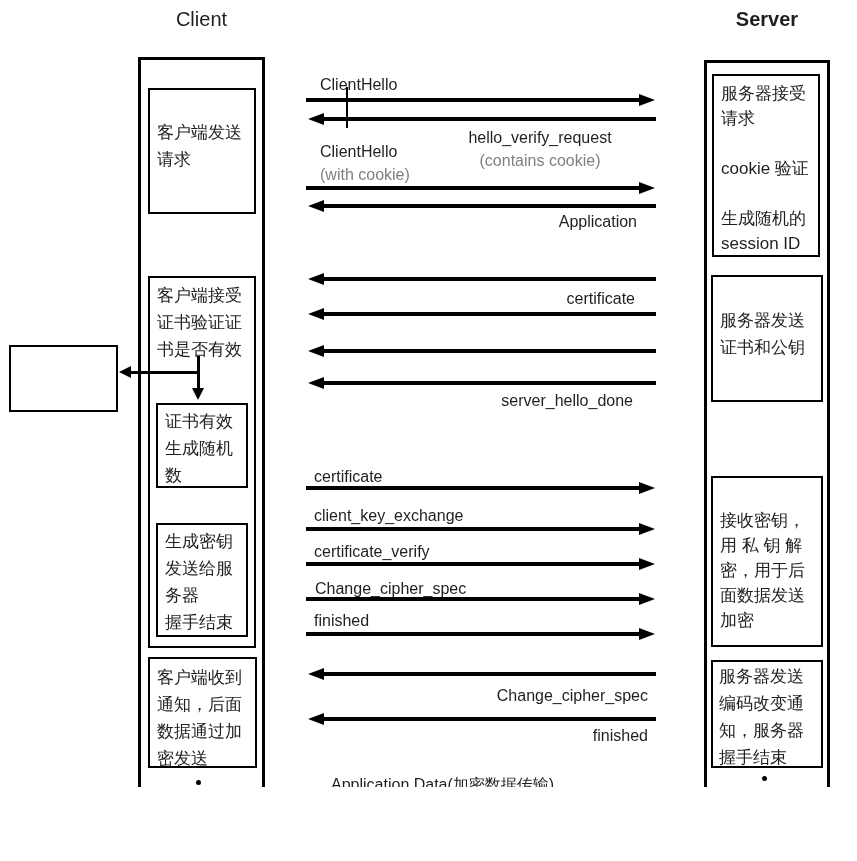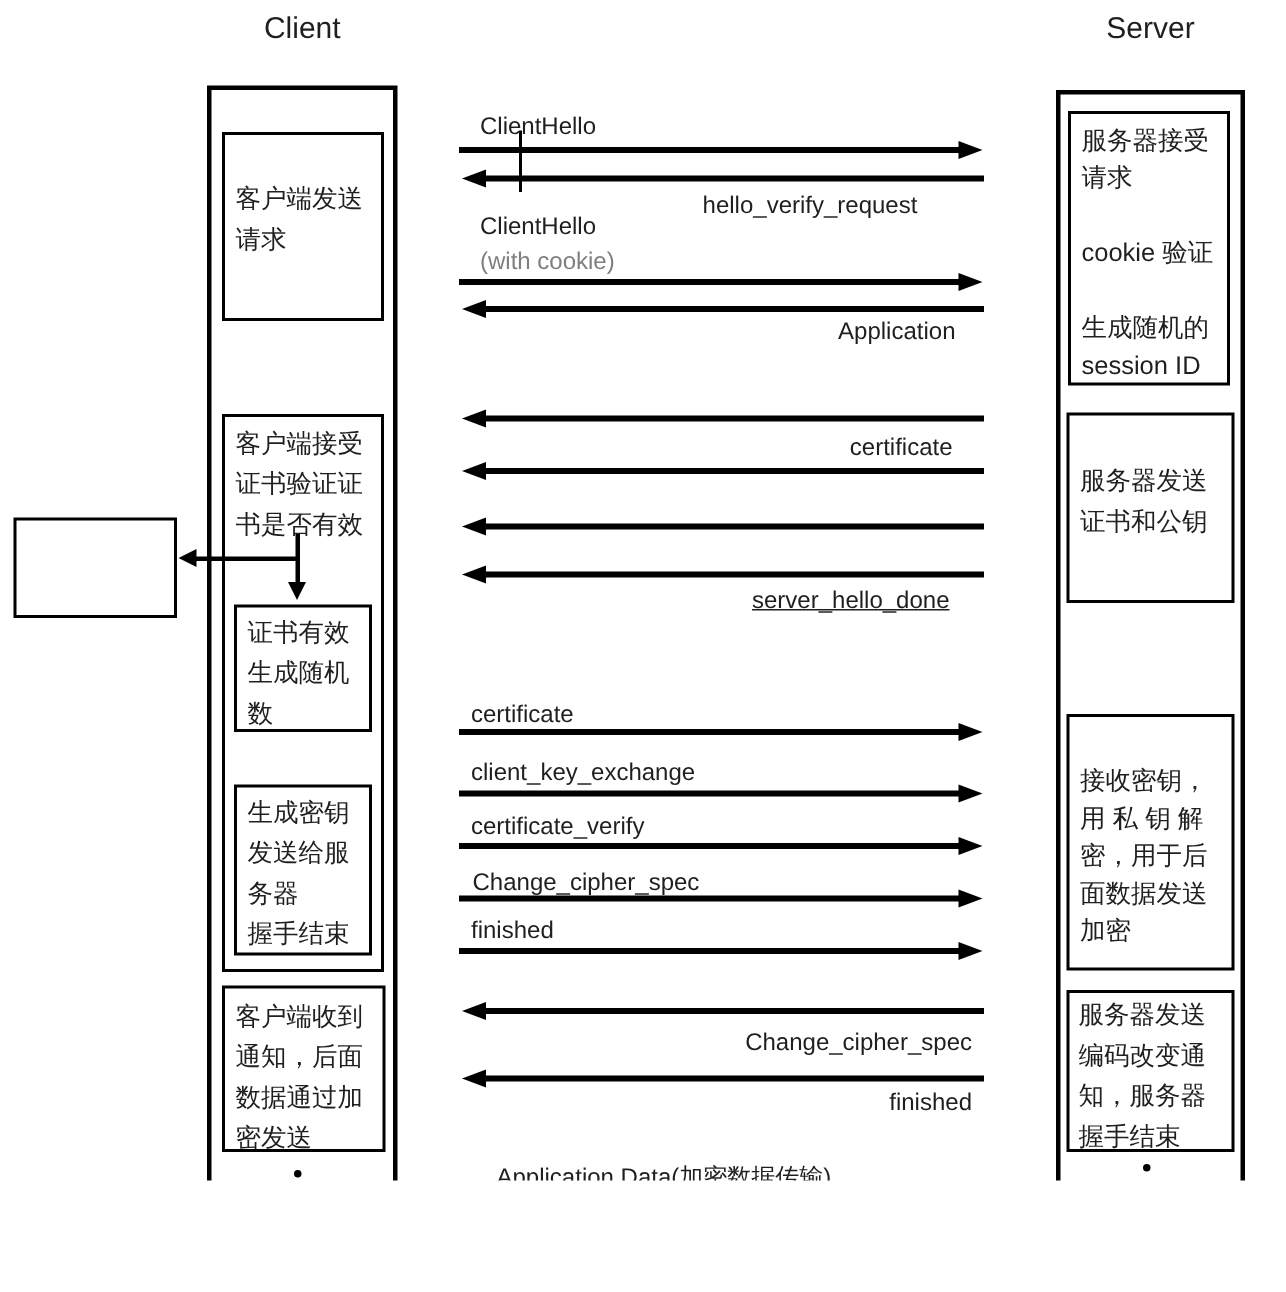--- a/index.html
+++ b/index.html
@@ -47,21 +47,21 @@
     border-top:6px solid transparent; border-bottom:6px solid transparent; border-right:12px solid #000;
   }
   .dot { position:absolute; width:5px; height:5px; border-radius:50%; background:#000; }
 </style>
 </head>
 <body>
 
 <div id="stage">
 
   <div class="title" style="left:138px; top:8px; width:127px;">Client</div>
-  <div class="title" style="left:704px; top:8px; width:126px;">Server</div>
+  <div class="title" style="left:704px; top:8px; width:126px;font-weight:bold;">Server</div>
 
   <div class="box outer" style="left:138px; top:57px; width:127px; height:788px;"></div>
 
   <div class="box" style="left:148px; top:88px; width:108px; height:126px;"></div>
   <div class="cn" style="left:157px; top:119px;">客户端发送
 请求</div>
 
   <div class="box" style="left:148px; top:276px; width:108px; height:372px;"></div>
   <div class="cn" style="left:157px; top:282px;">客户端接受
 证书验证证
@@ -143,26 +143,27 @@
   <div class="arr r" style="left:306px; top:562px; width:334px;"></div>
   <div class="arr r" style="left:306px; top:597px; width:334px;"></div>
   <div class="arr r" style="left:306px; top:632px; width:334px;"></div>
 
   <div class="arr l" style="left:323px; top:672px; width:333px;"></div>
   <div class="arr l" style="left:323px; top:717px; width:333px;"></div>
   <div class="arr l r" style="left:323px; top:805px; width:317px;"></div>
 
   <div class="msg" style="left:320px; top:76px;">ClientHello</div>
   <div class="msg center" style="left:448px; top:129px; width:184px;">hello_verify_request</div>
+  <div class="msg center muted" style="left:448px; top:152px; width:184px;">(contains cookie)</div>
   <div class="msg" style="left:320px; top:143px;">ClientHello</div>
   <div class="msg muted" style="left:320px; top:166px;">(with cookie)</div>
   <div class="msg right" style="left:437px; top:213px; width:200px;">Application</div>
 
   <div class="msg right" style="left:435px; top:290px; width:200px;">certificate</div>
-  <div class="msg right" style="left:433px; top:392px; width:200px;text-decoration:underline;">server_hello_done</div>
+  <div class="msg right" style="left:433px; top:392px; width:200px;">server_hello_done</div>
 
   <div class="msg" style="left:314px; top:468px;">certificate</div>
   <div class="msg" style="left:314px; top:507px;">client_key_exchange</div>
   <div class="msg" style="left:314px; top:543px;">certificate_verify</div>
   <div class="msg" style="left:315px; top:580px;">Change_cipher_spec</div>
   <div class="msg" style="left:314px; top:612px;">finished</div>
 
   <div class="msg right" style="left:448px; top:687px; width:200px;">Change_cipher_spec</div>
   <div class="msg right" style="left:448px; top:727px; width:200px;">finished</div>
   <div class="msg" style="left:331px; top:775px;">Application Data(加密数据传输)</div>

